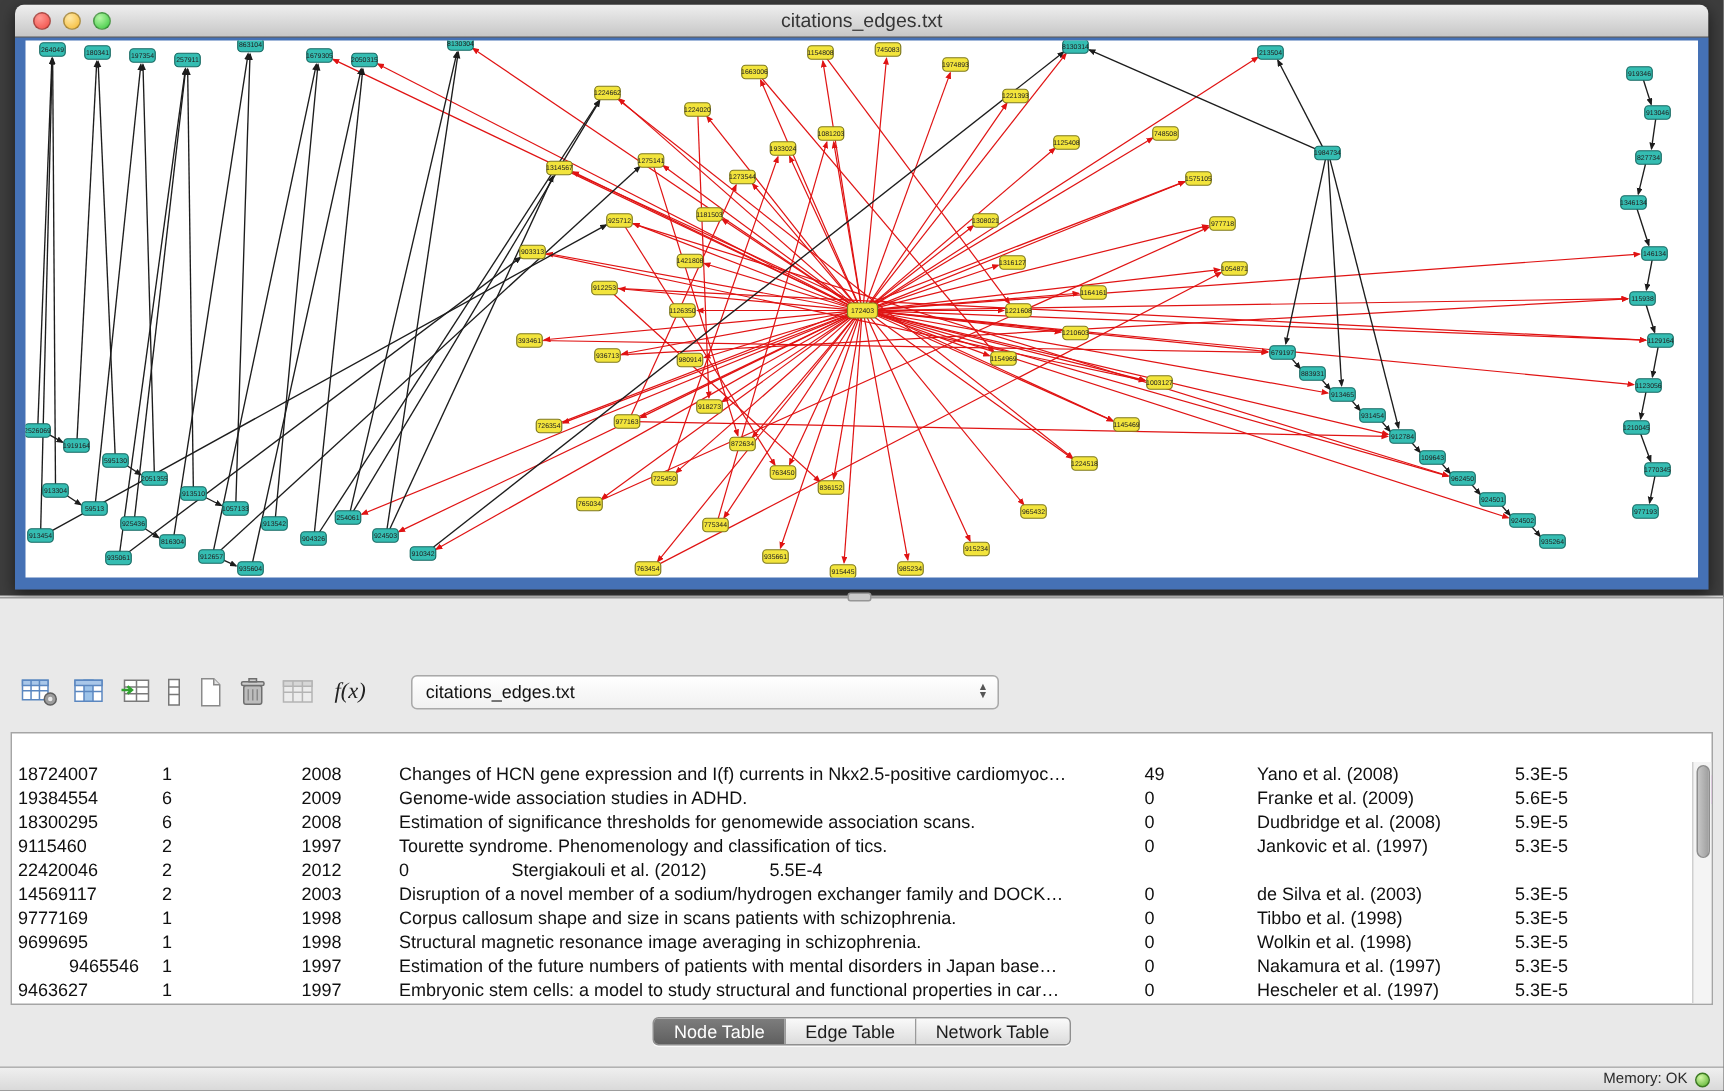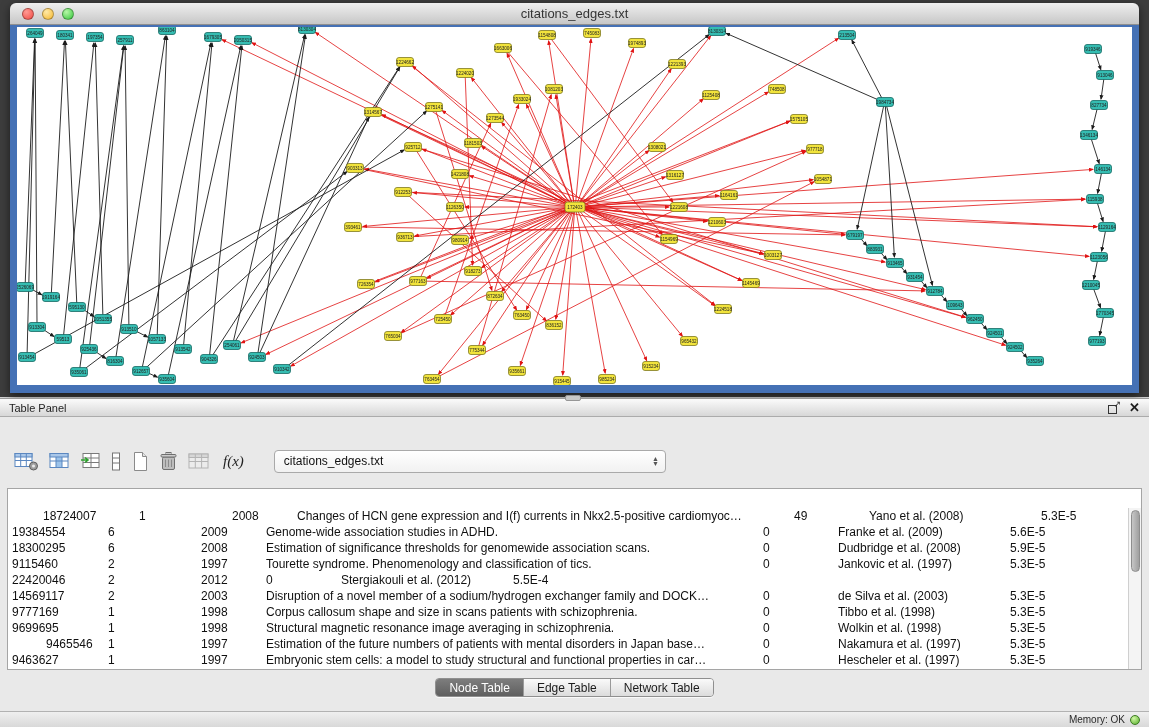--- a/index.html
+++ b/index.html
@@ -660,30 +660,20 @@
               <text x="1080" y="315.6" text-anchor="middle" font-size="4.6" font-family="&quot;Liberation Sans&quot;, sans-serif" fill="#222">977193</text>
             </g>
           </g>
       </svg>
     </div>
   </div>
 </div>
 
 <div class="table-panel">
   <div class="divider-grip"></div>
-  <div class="panel-header">
-    <span class="panel-title">Table Panel</span>
-    <span class="panel-header-icons">
-      <span class="float-ic">
-          <span class="sq"></span>
-          <span class="arrow">↗</span>
-        </span>
-      <span class="close-ic">✕</span>
-    </span>
-  </div>
 
   <div class="toolbar">
     <span class="tb-icon">
       <svg class="mini" width="25" height="21">
           <rect x="1" y="2.5" width="17" height="13" fill="#fff" stroke="#5b87c0"></rect>
           <rect x="1" y="2.5" width="17" height="3.5" fill="#a9c7e9" stroke="#5b87c0"></rect>
           <line x1="6.7" y1="2.5" x2="6.7" y2="15.5" stroke="#5b87c0"></line>
           <line x1="12.3" y1="2.5" x2="12.3" y2="15.5" stroke="#5b87c0"></line>
           <line x1="1" y1="9.5" x2="18" y2="9.5" stroke="#5b87c0"></line>
           <circle cx="19.5" cy="15" r="4" fill="#9d9d9d" stroke="#5f5f5f"></circle>
@@ -756,21 +746,21 @@
         <div class="th" style="width: 93px;">in_degree</div>
         <div class="th" style="width: 65px;">year</div>
         <div class="th" style="width: 497px;">title</div>
         <div class="th" style="width: 75px;">△ out_de…</div>
         <div class="th" style="width: 172px;">short</div>
         <div class="th" style="width: 78px;">pagerank</div>
         <div class="th filler"></div>
       </div>
     <div class="tbody">
         <div class="tr">
-          <div class="td" style="width: 96px; margin-left: 31px;">18724007</div>
+          <div class="td" style="width: 96px;">18724007</div>
           <div class="td" style="width: 93px;">1</div>
           <div class="td" style="width: 65px;">2008</div>
           <div class="td" style="width: 497px;">Changes of HCN gene expression and I(f) currents in Nkx2.5-positive cardiomyoc…</div>
           <div class="td" style="width: 75px;">49</div>
           <div class="td center" style="width: 172px;">Yano et al. (2008)</div>
           <div class="td" style="width: 78px;">5.3E-5</div>
         </div>
         <div class="tr">
           <div class="td" style="width: 96px;">19384554</div>
           <div class="td" style="width: 93px;">6</div>

